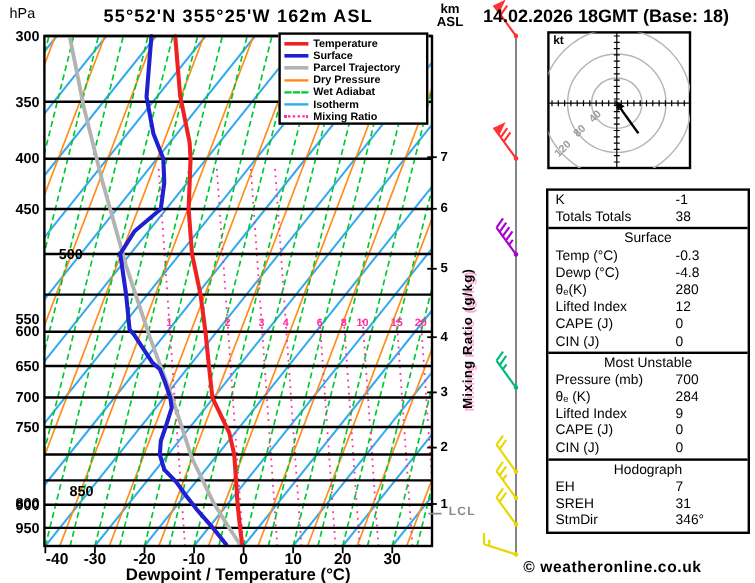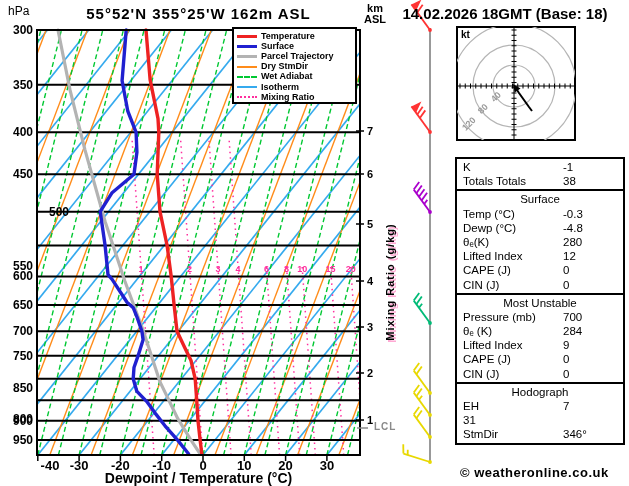--- a/index.html
+++ b/index.html
@@ -25,21 +25,21 @@
   .legend-row{display:flex;align-items:center;height:10.2px;}
   .legend-swatch{width:20px;flex:0 0 20px;}
   .legend-label{font-size:9px;font-weight:bold;margin-left:4px;white-space:nowrap;line-height:9px;}
   .datatable{left:455px;top:157px;width:170px;border:2px solid #000;background:#fff;box-sizing:border-box;}
   .tgroup{border-top:2px solid #000;padding:1px 0;}
   .tgroup:first-child{border-top:none;}
   .thead{text-align:center;font-size:11.5px;height:14.2px;line-height:14.2px;}
   .trow{display:flex;font-size:11.5px;height:14.2px;line-height:14.2px;padding-left:6px;}
   .trow .lbl{flex:0 0 100px;white-space:nowrap;}
   .trow .val{white-space:nowrap;}
-  .copyright{left:460px;top:465px;font-size:13px;font-weight:bold;letter-spacing:0.5px;}
+  .copyright{left:436px;top:465px;font-size:13px;font-weight:bold;letter-spacing:0.5px;}
 </style>
 </head>
 <body>
 
 <div class="canvas">
 
   <svg id="plot-svg" width="629" height="486">
       <defs>
         <clipPath id="plotclip">
           <rect x="37" y="30" width="323" height="425"></rect>
@@ -291,21 +291,21 @@
       <div class="legend-row">
         <div class="legend-swatch" style="border-top: 3px solid rgb(32, 32, 208);"></div>
         <div class="legend-label">Surface</div>
       </div>
       <div class="legend-row">
         <div class="legend-swatch" style="border-top: 3px solid rgb(179, 179, 179);"></div>
         <div class="legend-label">Parcel Trajectory</div>
       </div>
       <div class="legend-row">
         <div class="legend-swatch" style="border-top: 2px solid rgb(255, 140, 26);"></div>
-        <div class="legend-label">Dry StmDir</div>
+        <div class="legend-label">Dry Pressure</div>
       </div>
       <div class="legend-row">
         <div class="legend-swatch" style="border-top: 2px dashed rgb(0, 200, 50);"></div>
         <div class="legend-label">Wet Adiabat</div>
       </div>
       <div class="legend-row">
         <div class="legend-swatch" style="border-top: 2px solid rgb(53, 170, 238);"></div>
         <div class="legend-label">Isotherm</div>
       </div>
       <div class="legend-row">
@@ -319,26 +319,26 @@
       <div class="abs p-lab" style="left: 0px; top: 77.816px;">350</div>
       <div class="abs p-lab" style="left: 0px; top: 125.3px;">400</div>
       <div class="abs p-lab" style="left: 0px; top: 167.183px;">450</div>
       <div class="abs p-lab" style="left: 0px; top: 204.65px; margin-left: 36px;">500</div>
       <div class="abs p-lab" style="left: 0px; top: 238.542px; margin-top: 20px;">550</div>
       <div class="abs p-lab" style="left: 0px; top: 269.483px;">600</div>
       <div class="abs p-lab" style="left: 0px; top: 297.946px;">650</div>
       <div class="abs p-lab" style="left: 0px; top: 324.299px;">700</div>
       <div class="abs p-lab" style="left: 0px; top: 348.833px;">750</div>
       <div class="abs p-lab" style="left: 0px; top: 392px; margin-top: 20px;">800</div>
-      <div class="abs p-lab" style="left: 0px; top: 381px;">850</div>
+      <div class="abs p-lab" style="left: 0px; top: 402px; padding-left: 45px;">850</div>
       <div class="abs p-lab" style="left: 0px; top: 413.667px;">900</div>
       <div class="abs p-lab" style="left: 0px; top: 432.893px;">950</div>
     </div>
   <div id="temp-labels">
-      <div class="abs t-lab" style="left: 33px; top: 458px;">-40</div>
+      <div class="abs t-lab" style="left: 23px; top: 458px; text-align: right;">-40</div>
       <div class="abs t-lab" style="left: 62.1px; top: 458px;">-30</div>
       <div class="abs t-lab" style="left: 103.4px; top: 458px;">-20</div>
       <div class="abs t-lab" style="left: 144.7px; top: 458px;">-10</div>
       <div class="abs t-lab" style="left: 186px; top: 458px;">0</div>
       <div class="abs t-lab" style="left: 227.3px; top: 458px;">10</div>
       <div class="abs t-lab" style="left: 268.6px; top: 458px;">20</div>
       <div class="abs t-lab" style="left: 309.9px; top: 458px;">30</div>
     </div>
   <div id="km-labels">
       <div class="abs km-lab" style="left: 367px; top: 125px;">7</div>
@@ -416,20 +416,21 @@
           <span class="val">0</span>
         </div>
       </div>
       <div class="tgroup">
         <div class="thead">Hodograph</div>
         <div class="trow">
           <span class="lbl">EH</span>
           <span class="val">7</span>
         </div>
         <div class="trow">
+          <span class="lbl">SREH</span>
           <span class="val">31</span>
         </div>
         <div class="trow">
           <span class="lbl">StmDir</span>
           <span class="val">346°</span>
         </div>
       </div>
     </div>
 
   <div class="abs copyright">© weatheronline.co.uk</div>

